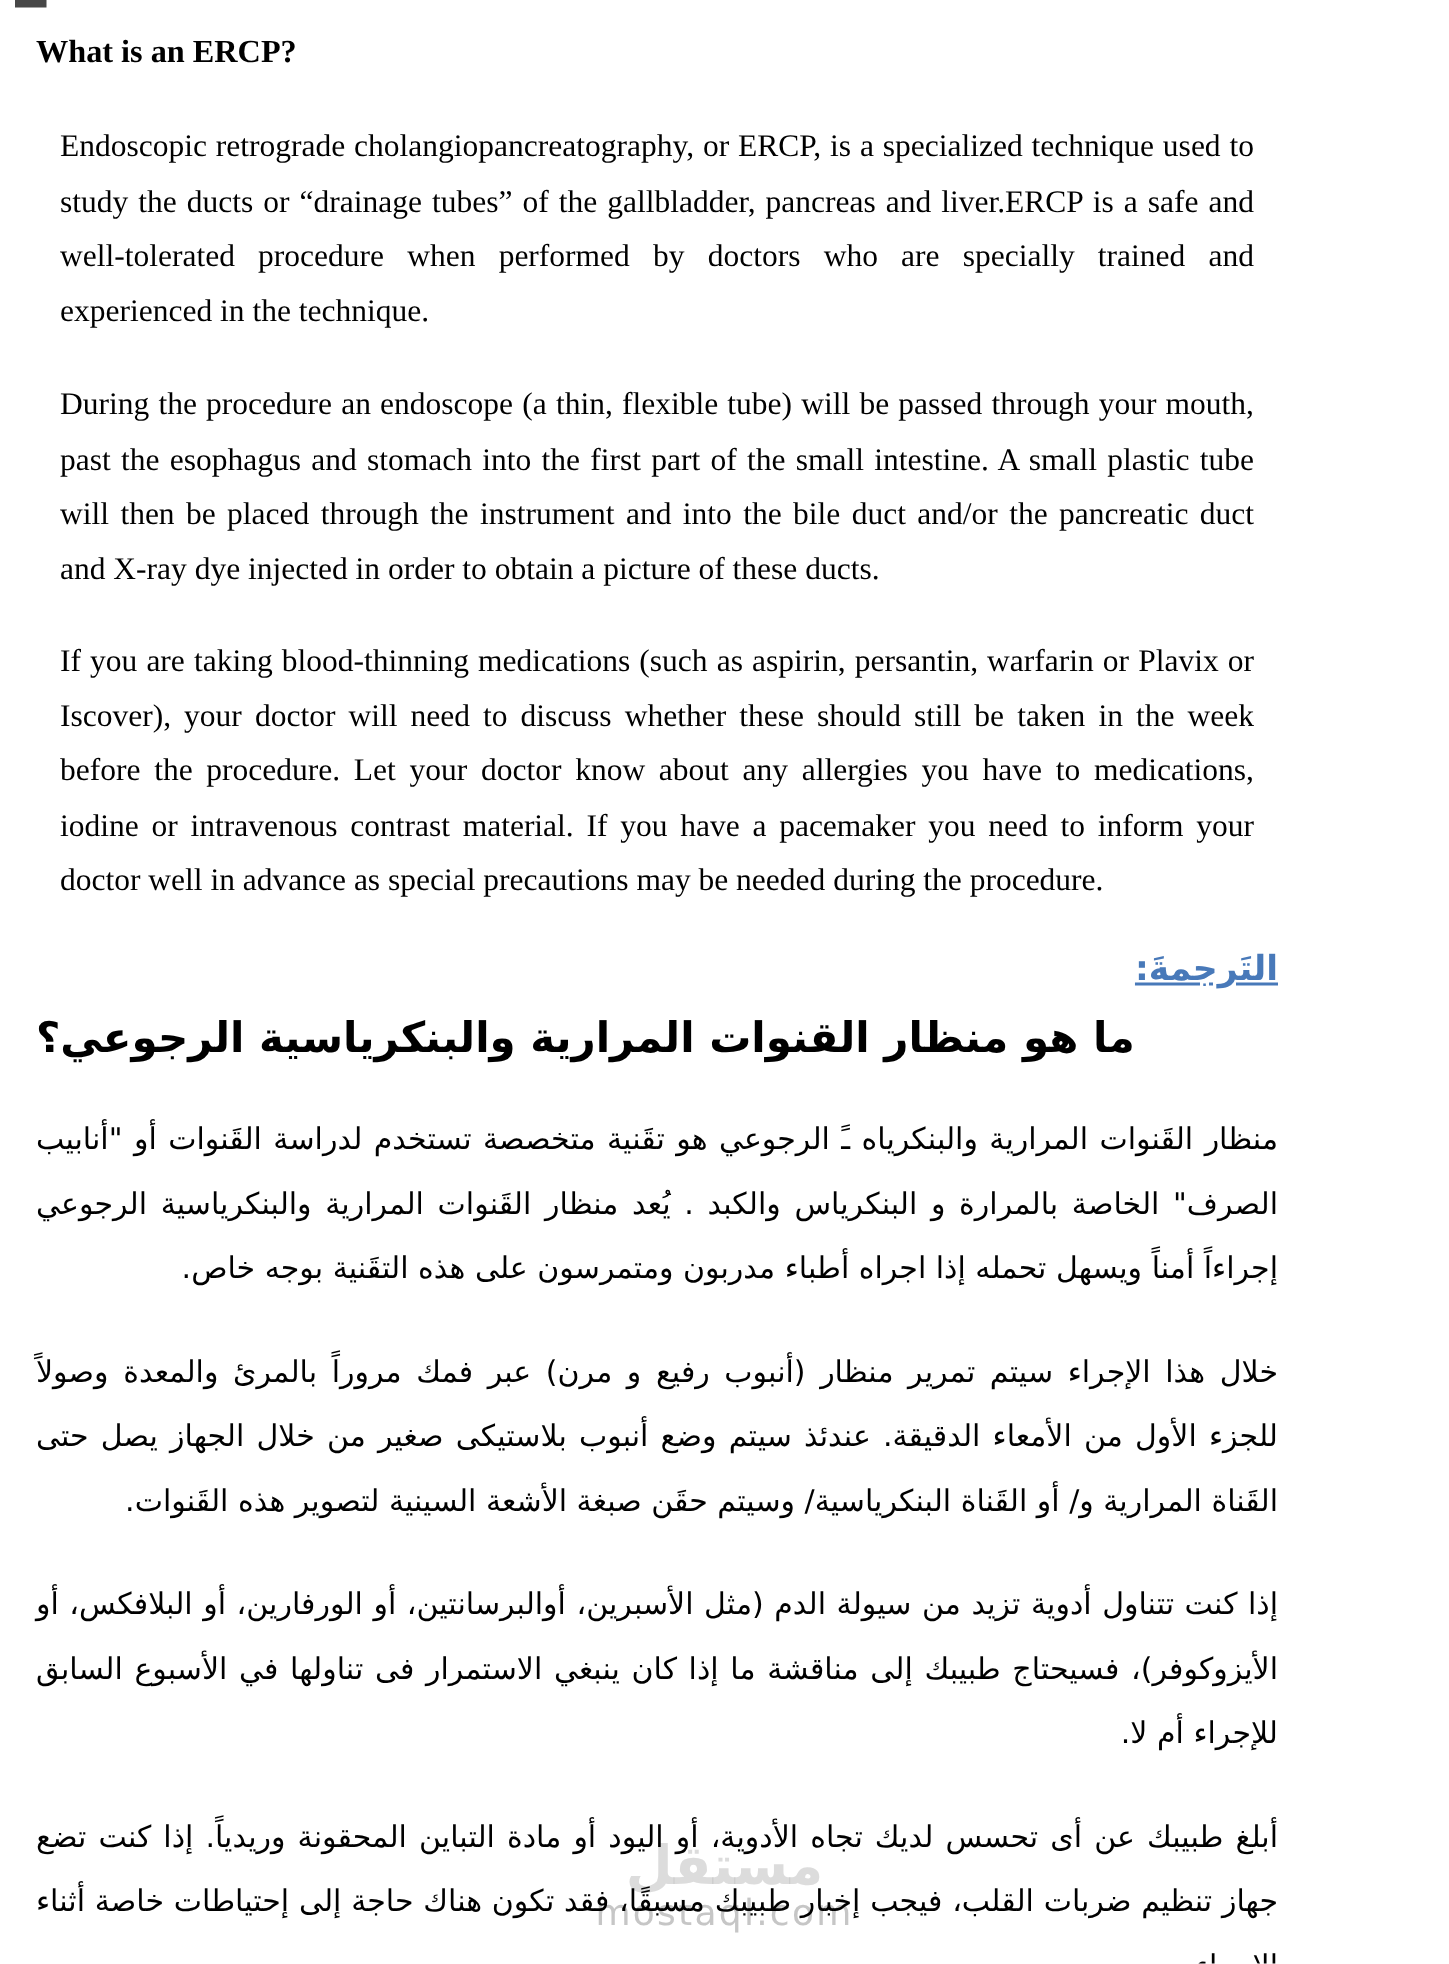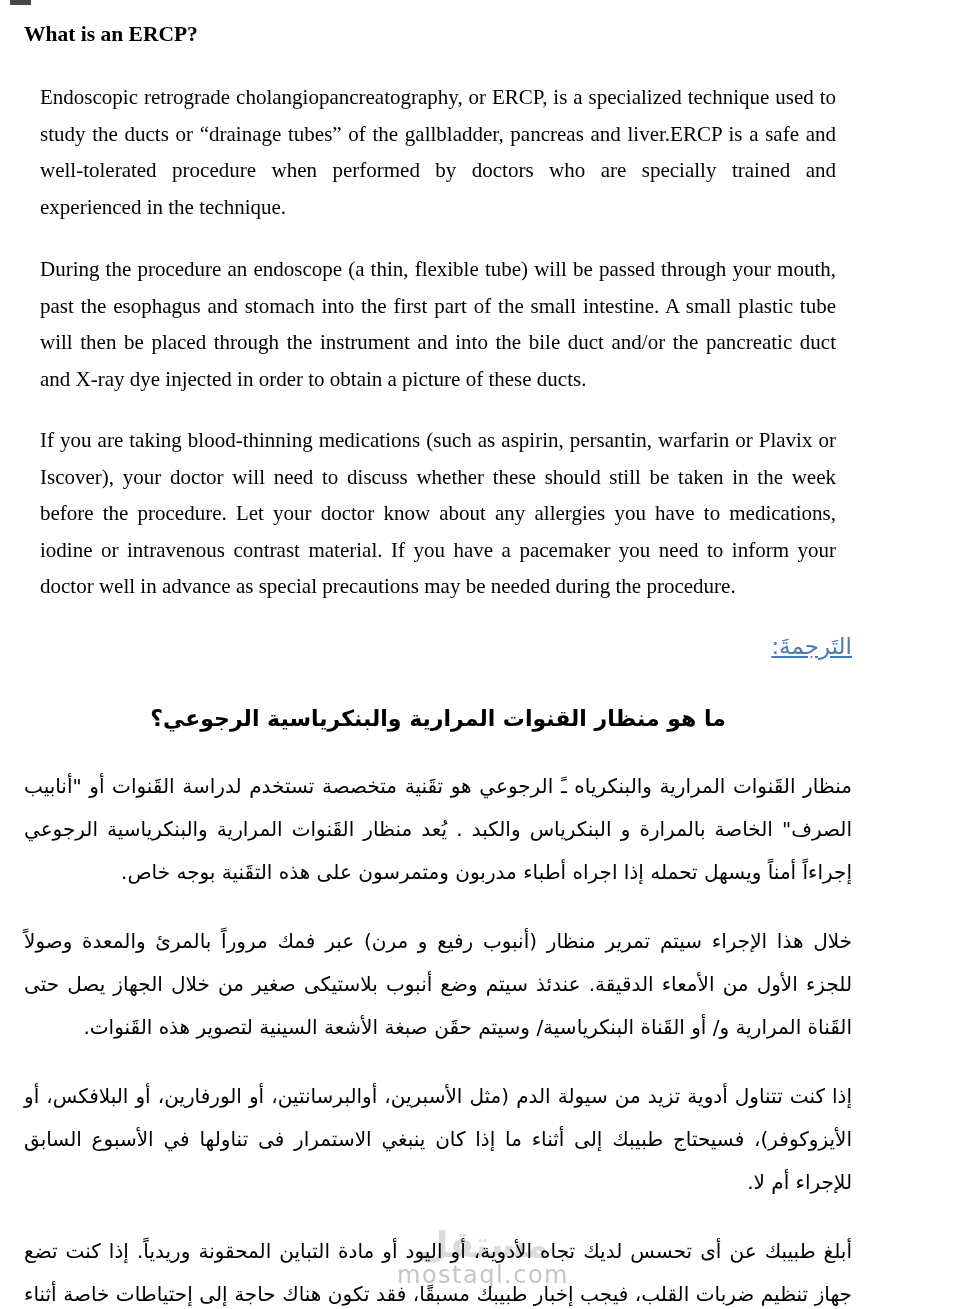--- a/index.html
+++ b/index.html
@@ -77,34 +77,34 @@
   .en-para.p2 { margin-top: 26px; }
   .en-para.p3 { margin-top: 25px; }
   
   .ar {
     direction: rtl;
     font-family: "DejaVu Sans", sans-serif;
     color: #000000;
   }
   .ar-translation-heading {
     font-size: 23px;
-    font-weight: normal;
+    font-weight: bold;
     line-height: 34px;
     text-align: right;
     color: #4879b9;
     text-decoration: underline;
     text-decoration-color: #4879b9;
     margin: 24px 0 0 0;
   }
   .ar-question-heading {
-    font-size: 22px;
+    font-size: 28px;
     font-weight: bold;
     line-height: 32px;
-    text-align: center;
-    margin: 40px 0 0 0;
+    text-align: left;
+    margin: 13px 0 0 0;
   }
   .ar-para {
     font-size: 20px;
     line-height: 43px;
     text-align: justify;
     text-align-last: right;
     margin: 0;
   }
   .ar-para.p1 { margin-top: 30px; }
   .ar-para.p2 { margin-top: 26px; }
@@ -136,17 +136,17 @@
   <p class="en en-para p3">If you are taking blood-thinning medications (such as aspirin, persantin, warfarin or Plavix or Iscover), your doctor will need to discuss whether these should still be taken in the week before the procedure. Let your doctor know about any allergies you have to medications, iodine or intravenous contrast material. If you have a pacemaker you need to inform your doctor well in advance as special precautions may be needed during the procedure.</p>
 
   <h2 class="ar ar-translation-heading">التَرجمةَ:</h2>
 
   <h3 class="ar ar-question-heading">ما هو منظار القنوات المرارية والبنكرياسية الرجوعي؟</h3>
 
   <p class="ar ar-para p1">منظار القَنوات المرارية والبنكرياه ـً الرجوعي هو تقَنية متخصصة تستخدم لدراسة القَنوات أو "أنابيب الصرف" الخاصة بالمرارة و البنكرياس والكبد . يُعد منظار القَنوات المرارية والبنكرياسية الرجوعي إجراءاً أمناً ويسهل تحمله إذا اجراه أطباء مدربون ومتمرسون على هذه التقَنية بوجه خاص.</p>
 
   <p class="ar ar-para p2">خلال هذا الإجراء سيتم تمرير منظار (أنبوب رفيع و مرن) عبر فمك مروراً بالمرئ والمعدة وصولاً للجزء الأول من الأمعاء الدقيقة. عندئذ سيتم وضع أنبوب بلاستيكى صغير من خلال الجهاز يصل حتى القَناة المرارية و/ أو القَناة البنكرياسية/ وسيتم حقَن صبغة الأشعة السينية لتصوير هذه القَنوات.</p>
 
-  <p class="ar ar-para p3">إذا كنت تتناول أدوية تزيد من سيولة الدم (مثل الأسبرين، أوالبرسانتين، أو الورفارين، أو البلافكس، أو الأيزوكوفر)، فسيحتاج طبيبك إلى أثناء ما إذا كان ينبغي الاستمرار فى تناولها في الأسبوع السابق للإجراء أم لا.</p>
+  <p class="ar ar-para p3">إذا كنت تتناول أدوية تزيد من سيولة الدم (مثل الأسبرين، أوالبرسانتين، أو الورفارين، أو البلافكس، أو الأيزوكوفر)، فسيحتاج طبيبك إلى مناقشة ما إذا كان ينبغي الاستمرار فى تناولها في الأسبوع السابق للإجراء أم لا.</p>
 
   <p class="ar ar-para p4"><span>أبلغ طبيبك عن أى تحسس لديك تجاه الأدوية، أو اليود أو مادة التباين المحقونة وريدياً. إذا كنت تضع جهاز تنظيم ضربات القلب، فيجب إخبار طبيبك مسبقًا، فقد تكون هناك حاجة إلى إحتياطات خاصة أثناء الإجراء</span><span>.</span><span class="blue-dot">.</span></p>
 
 </div>
 
 </body></html>

